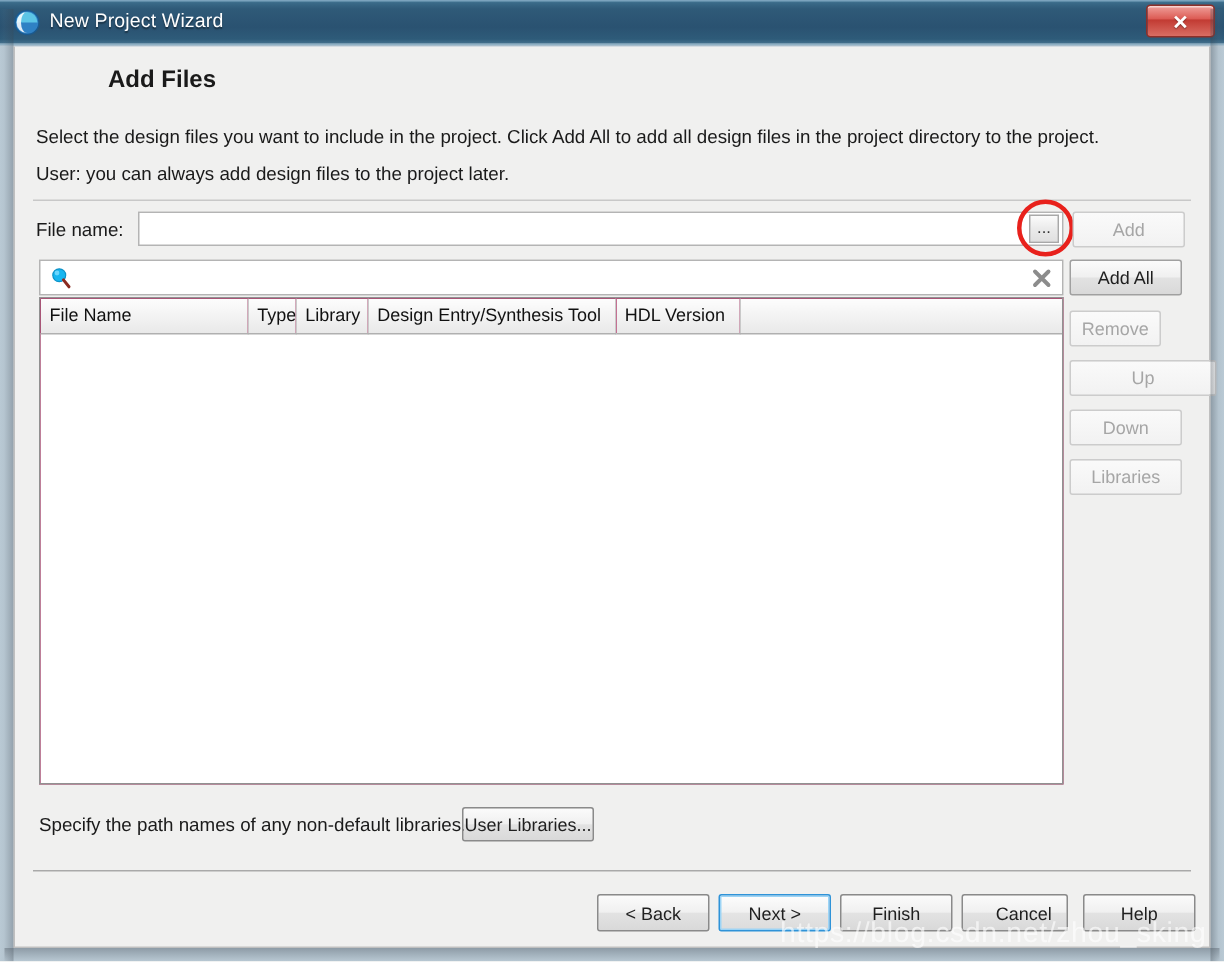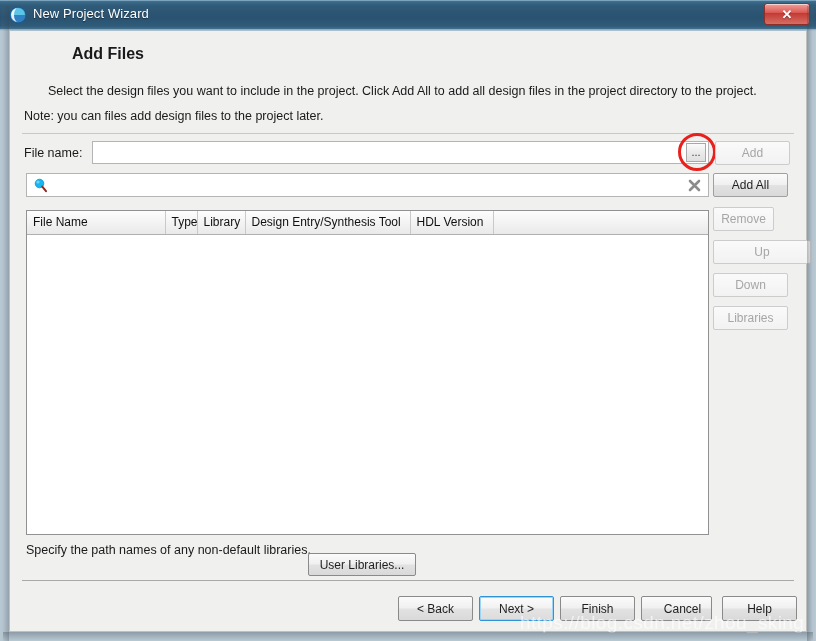--- a/index.html
+++ b/index.html
@@ -127,21 +127,20 @@
     font-weight: bold;
     color: #1a1a1a;
     margin-left: 48px;
   }
   .desc1 {
     position: absolute;
     left: 24px; top: 84px;
     font-size: 12.5px;
     color: #1a1a1a;
     white-space: nowrap;
-    margin-left: 24px;
   }
   .desc2 {
     position: absolute;
     left: 24px; top: 109px;
     font-size: 12.5px;
     color: #1a1a1a;
     white-space: nowrap;
   }
   .hr-top {
     position: absolute;
@@ -224,21 +223,21 @@
   .clear-icon {
     position: absolute;
     right: 6px; top: 4px;
     width: 15px; height: 15px;
     cursor: pointer;
   }
 
   
   .table-wrap {
     position: absolute;
-    left: 26px; top: 210px;
+    left: 26px; top: 198px;
     width: 683px; height: 325px;
     background: #be185d;
     border: 1px solid #919191;
     box-sizing: border-box;
     overflow: hidden;
   }
   table.filetable {
     border-collapse: collapse;
     width: 100%;
     table-layout: fixed;
@@ -289,23 +288,22 @@
   .btn-props    { left: 713px; top: 306px; width: 75px; height: 24px; }
 
   
   .lib-text {
     position: absolute;
     left: 26px; top: 543px;
     font-size: 12.5px;
     color: #1a1a1a;
   }
   .btn-userlib {
-    left: 308px; top: 538px; width: 108px; height: 23px;
+    left: 308px; top: 538px; width: 88px; height: 23px;
     border-color: #8a8a8a;
-    margin-top: 15px;
   }
 
   .hr-bottom {
     position: absolute;
     left: 22px; top: 580px;
     width: 772px; height: 1px;
     background: #a9a9a9;
   }
 
   
@@ -351,21 +349,21 @@
 
     <div class="close-btn">
       <span class="x">✕</span>
     </div>
   </div>
 
   <div class="client"></div>
 
   <div class="page-title">Add Files</div>
   <div class="desc1">Select the design files you want to include in the project. Click Add All to add all design files in the project directory to the project.</div>
-  <div class="desc2">Note: you can files add design files to the project later.</div>
+  <div class="desc2">User: you can always add design files to the project later.</div>
   <div class="hr-top"></div>
 
   <div class="filename-label">File name:</div>
   <input class="filename-input" type="text" placeholder="" style="">
   <div class="browse-btn">...</div>
   <div class="red-circle"></div>
 
   <div class="search-box">
     <span class="search-icon">
       <svg width="16" height="16" viewBox="0 0 16 16">

